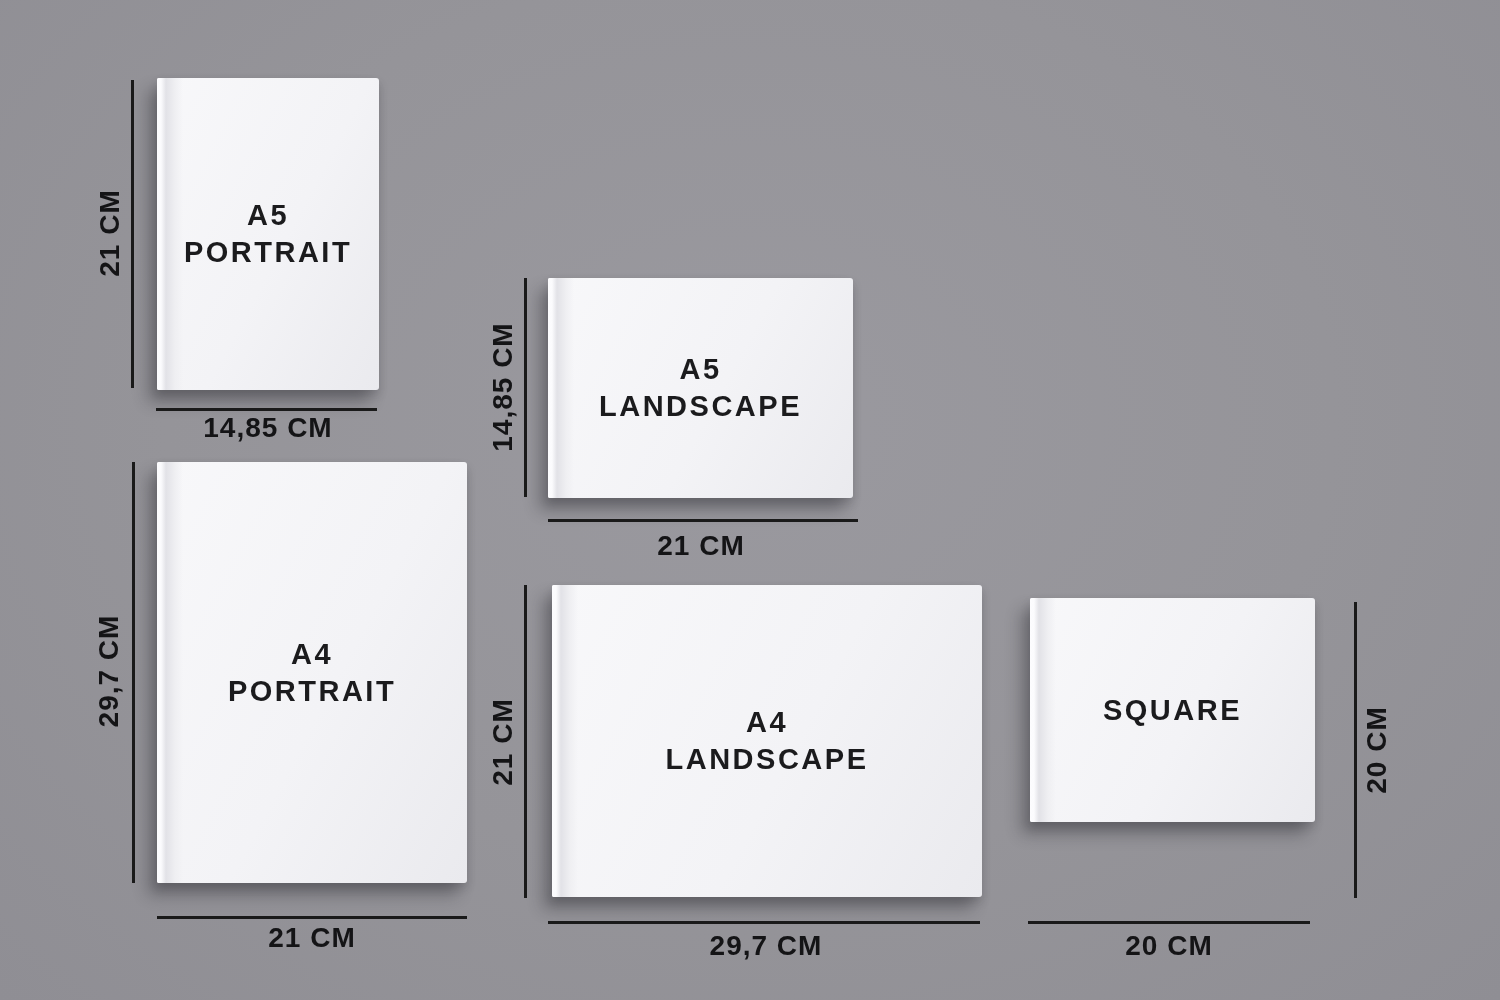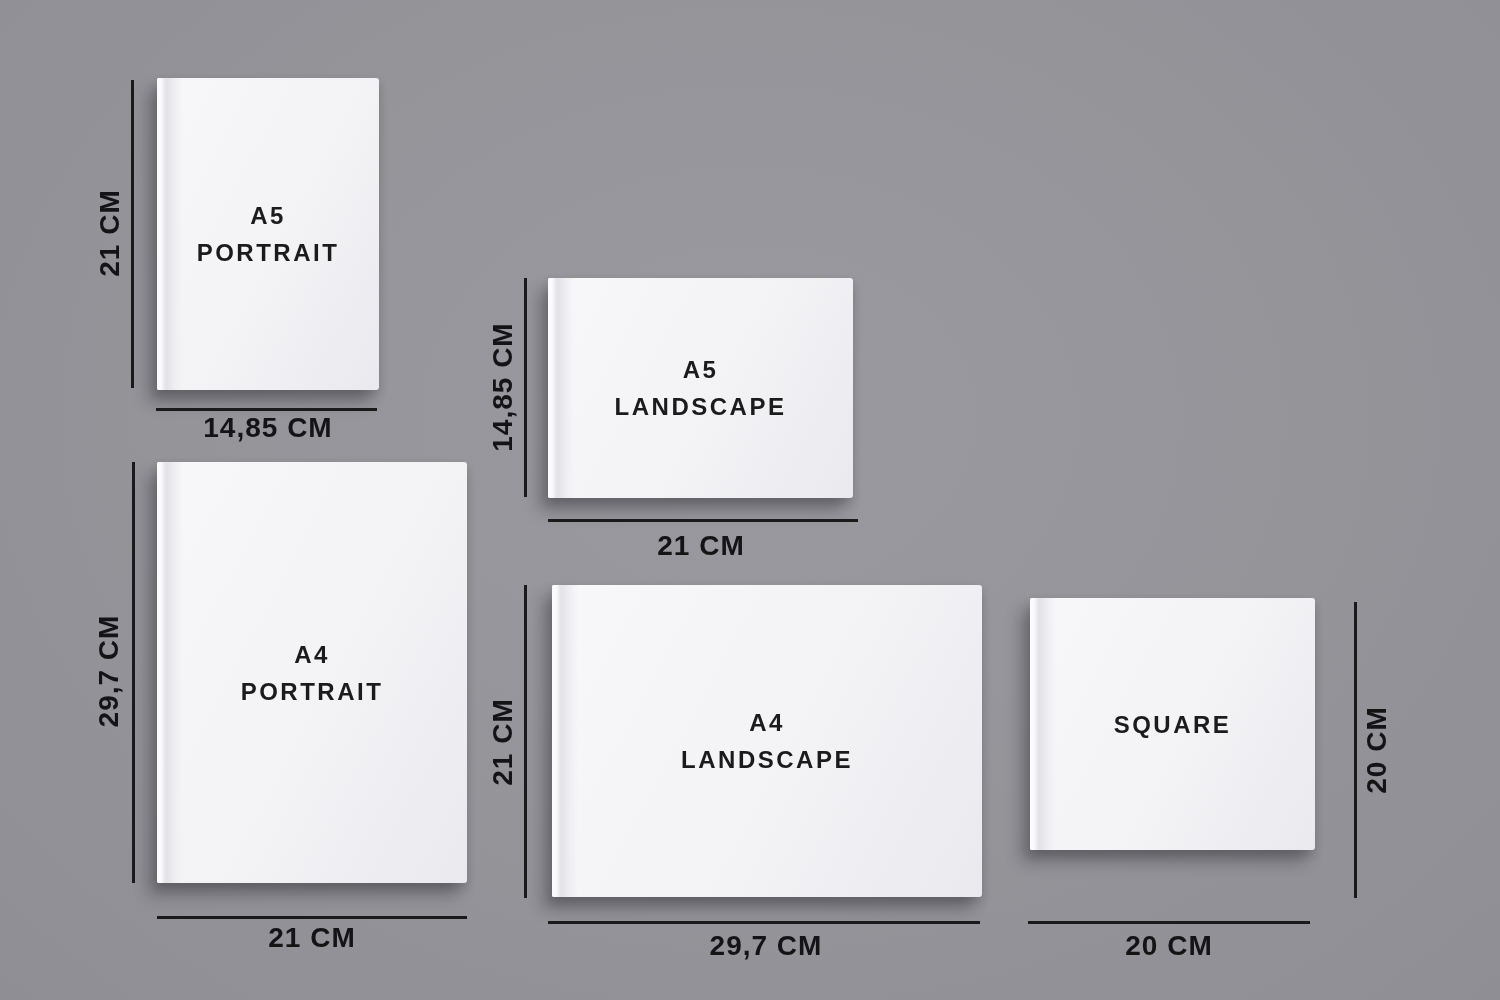--- a/index.html
+++ b/index.html
@@ -21,21 +21,21 @@
     background: linear-gradient(90deg,
       #fcfcfe 0px, #fbfbfd 4px,
       #e2e2e7 9px, #efeff2 18px,
       rgba(244,244,246,0) 26px);
     border-radius:2px 0 0 2px;
   }
   .title {
     position:absolute; left:0; right:0; top:50%;
     transform:translateY(-50%);
     display:flex; flex-direction:column; align-items:center;
-    color:#1b1b1d; font-size:24px; font-weight:600;
+    color:#1b1b1d; font-size:29px; font-weight:600;
     letter-spacing:2.5px; line-height:37px; text-align:center;
     white-space:nowrap;
   }
   .vline { position:absolute; width:3px; background:#1a1a1a; }
   .hline { position:absolute; height:3px; background:#1a1a1a; }
   .dimlabel {
     position:absolute; color:#141416;
     font-size:28px; font-weight:600; letter-spacing:1px;
     white-space:nowrap;
     transform:translate(-50%,-50%);
@@ -64,21 +64,21 @@
   #a4p-hlab  { left:312px; top:938px; }
 
   
   #a4l-book  { left:552px; top:585px; width:430px; height:312px; }
   #a4l-vline { left:524px; top:585px; height:313px; }
   #a4l-vlab  { left:503px; top:742px; }
   #a4l-hline { left:548px; top:921px; width:432px; }
   #a4l-hlab  { left:766px; top:946px; }
 
   
-  #sq-book  { left:1030px; top:598px; width:285px; height:252px; }
+  #sq-book  { left:1030px; top:598px; width:285px; height:224px; }
   #sq-vline { left:1354px; top:602px; height:296px; }
   #sq-vlab  { left:1377px; top:750px; }
   #sq-hline { left:1028px; top:921px; width:282px; }
   #sq-hlab  { left:1169px; top:946px; }
 </style>
 </head>
 <body>
 
 <div class="canvas">
 

